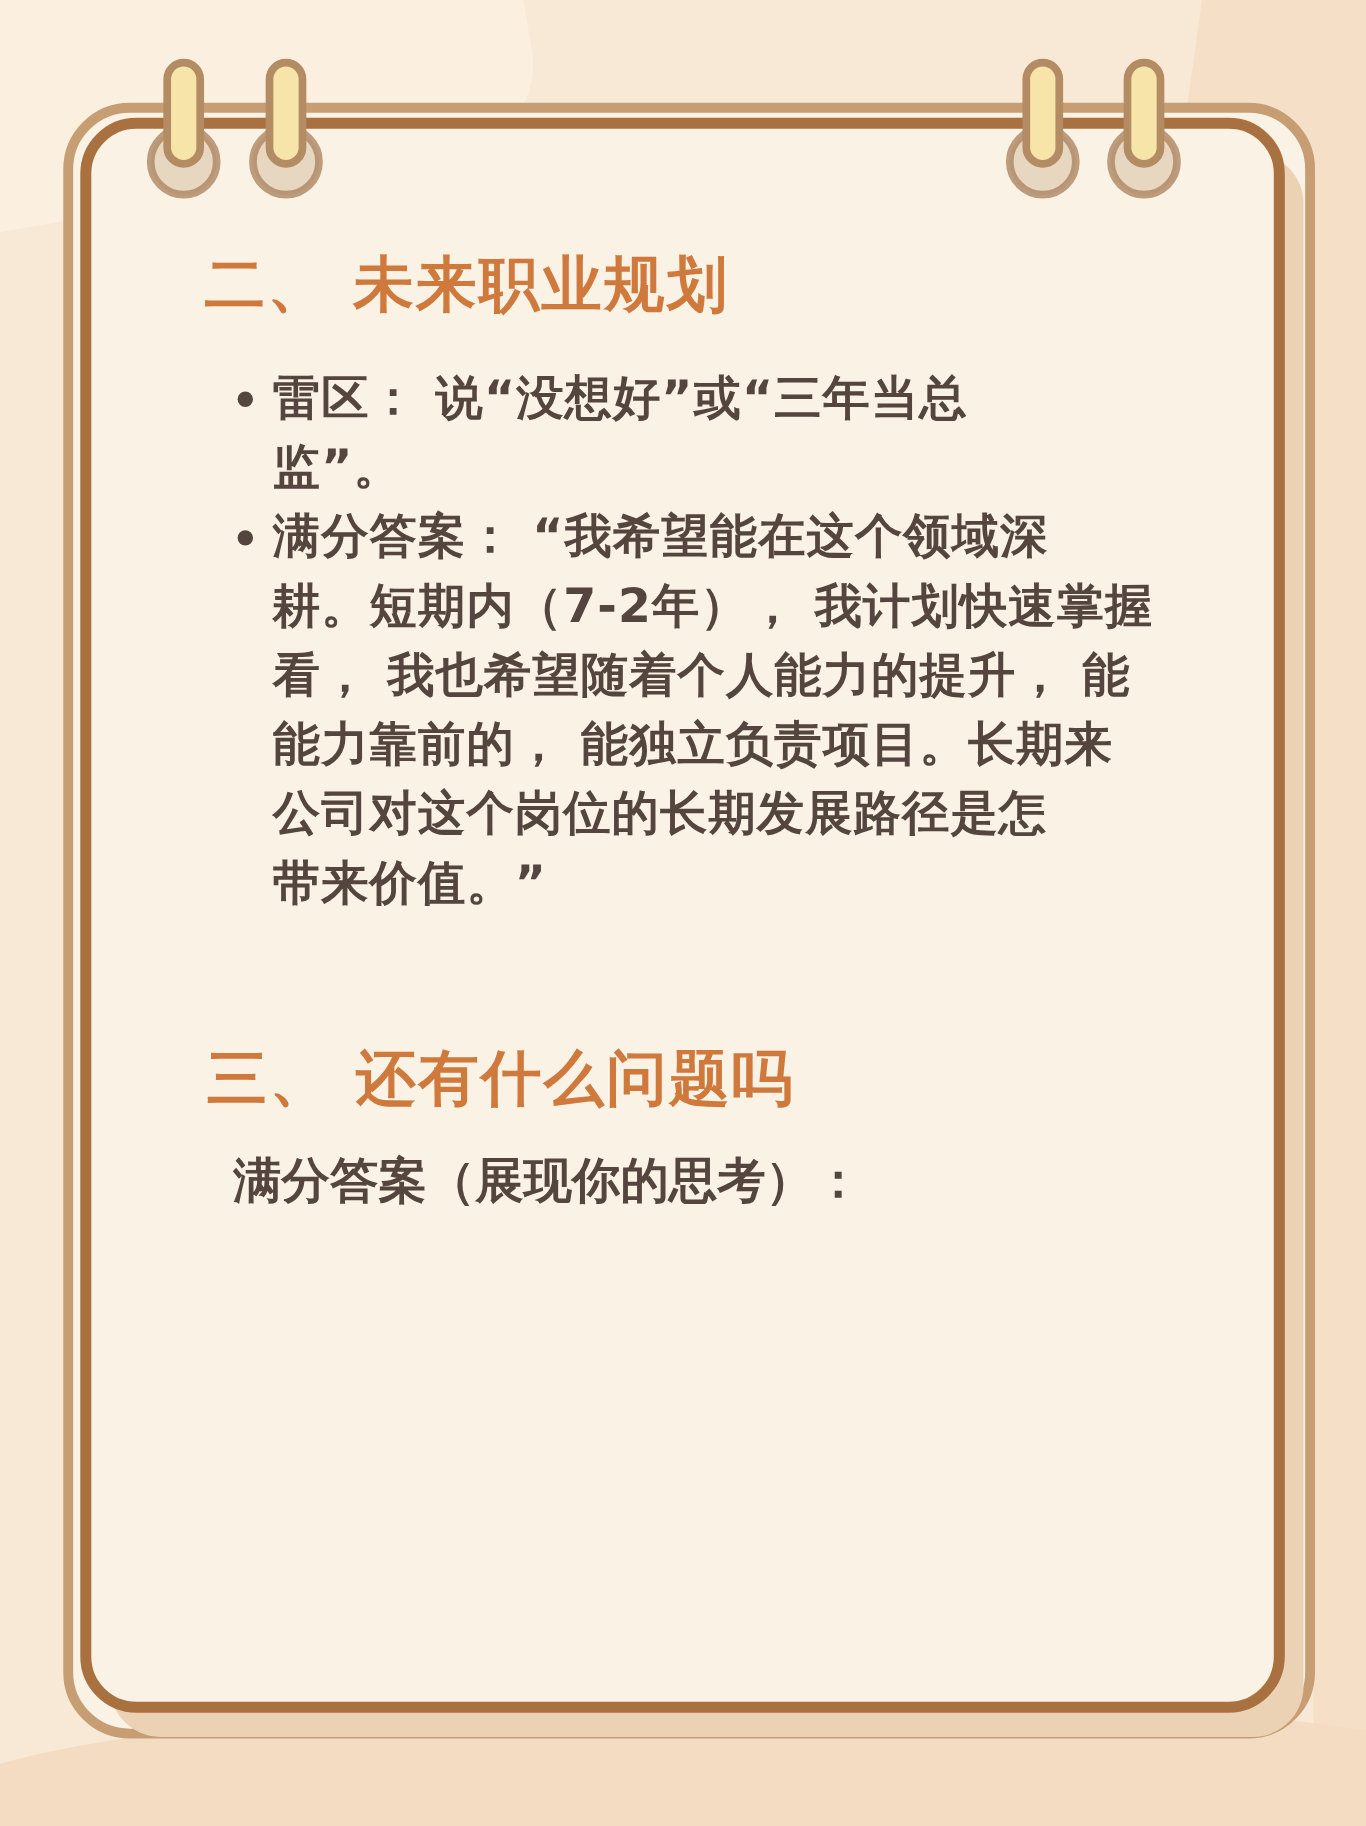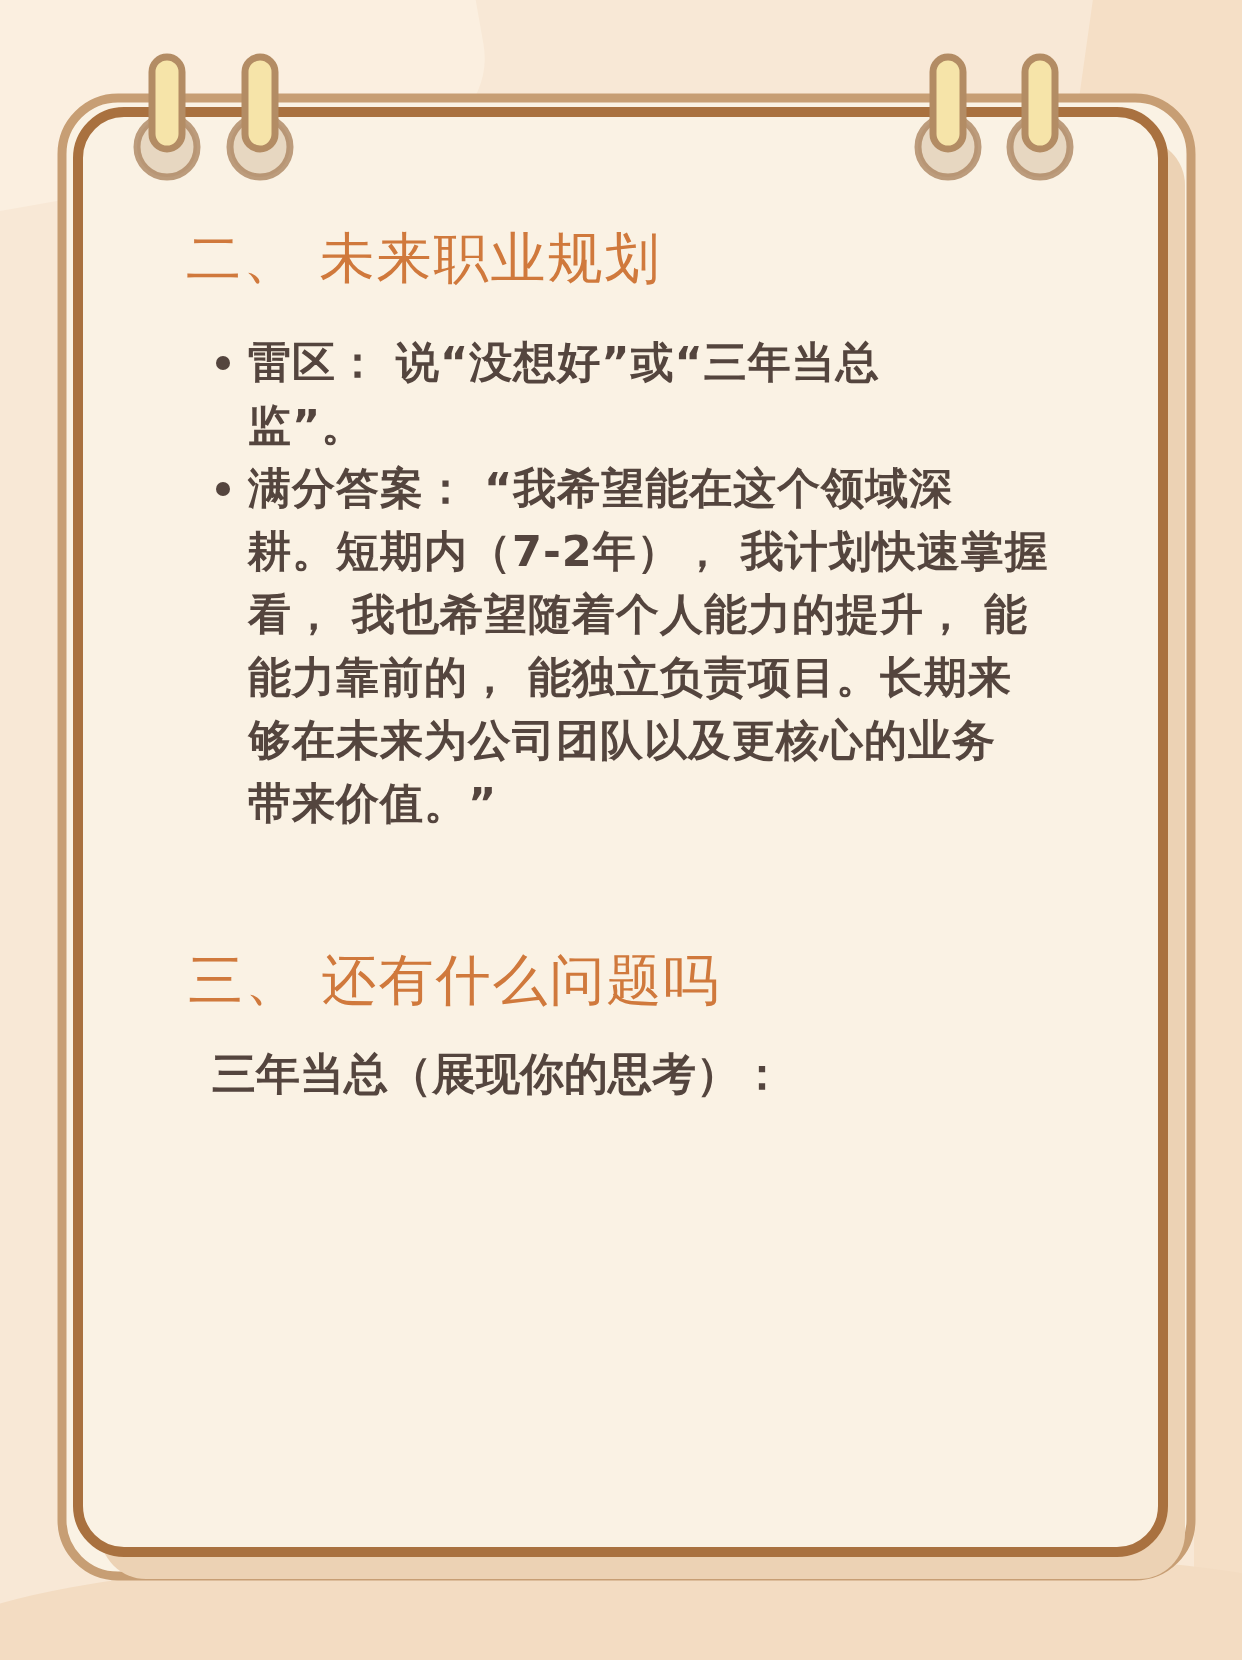--- a/index.html
+++ b/index.html
@@ -23,21 +23,21 @@
   
   .notebook-svg{position:absolute;left:0;top:0;}
   .outer-card{fill:var(--card_fill);stroke:var(--outer_border);stroke-width:9;}
   .card-shadow{fill:var(--card_shadow);}
   .main-card{fill:var(--card_fill);stroke:var(--card_border);stroke-width:10;}
   .ring-hole{fill:rgba(190,152,112,0.30);stroke:rgba(172,134,97,0.80);stroke-width:7;}
   .ring-capsule{fill:var(--ring_fill);stroke:var(--ring_border);stroke-width:7;}
   
   .content{position:absolute;inset:0;color:var(--text);font-weight:bold;}
   .heading{position:absolute;font-size:55px;line-height:1.1;letter-spacing:2px;
-    color:var(--heading);font-weight:normal;white-space:nowrap;}
+    color:var(--heading);font-weight:bold;white-space:nowrap;}
   .h-sec2{left:186px;top:228px;}
   .h-sec3{left:188px;top:950px;}
   .intro{position:absolute;left:212px;top:1042px;font-size:44px;line-height:63px;white-space:nowrap;}
   ul.bullets{position:absolute;list-style:none;}
   .list-sec2{left:248px;top:331px;}
   .list-sec3{left:259px;top:1104px;}
   .list-sec3 li{margin-bottom:4px;}
   li.bullet{position:relative;}
   .line{font-size:43px;line-height:63px;letter-spacing:1px;white-space:nowrap;}
   .dot{position:absolute;width:14px;height:14px;border-radius:50%;background:var(--text);
@@ -79,24 +79,24 @@
         <span class="dot"></span>
         <div class="line">雷区： 说“没想好”或“三年当总</div>
         <div class="line">监”。</div>
       </li>
       <li class="bullet">
         <span class="dot"></span>
         <div class="line">满分答案：  “我希望能在这个领域深</div>
         <div class="line">耕。短期内（7-2年）， 我计划快速掌握</div>
         <div class="line">看， 我也希望随着个人能力的提升， 能</div>
         <div class="line">能力靠前的， 能独立负责项目。长期来</div>
-        <div class="line">够在未来为公司团队以及更核心的业务</div>
+        <div class="line">公司对这个岗位的长期发展路径是怎</div>
         <div class="line">带来价值。”</div>
       </li>
     </ul>
 
     <div class="heading h-sec3">三、 还有什么问题吗</div>
 
-    <div class="intro">三年当总（展现你的思考）：</div>
+    <div class="intro">满分答案（展现你的思考）：</div>
 
 
   </div>
 </div>
 
 </body></html>

